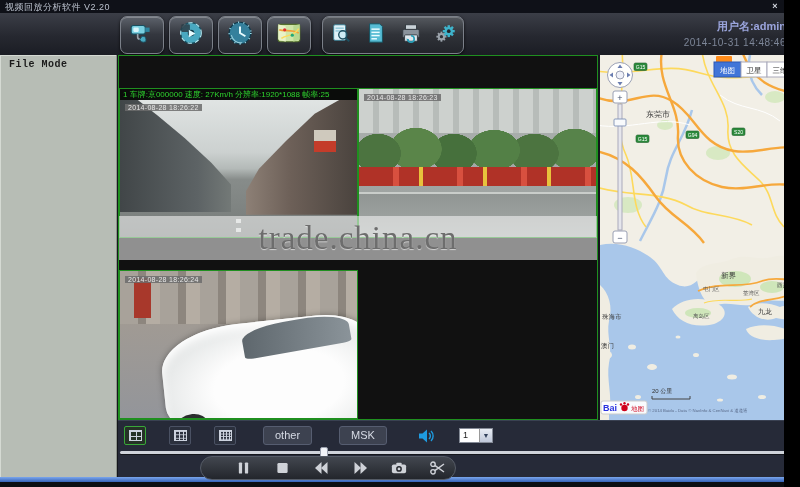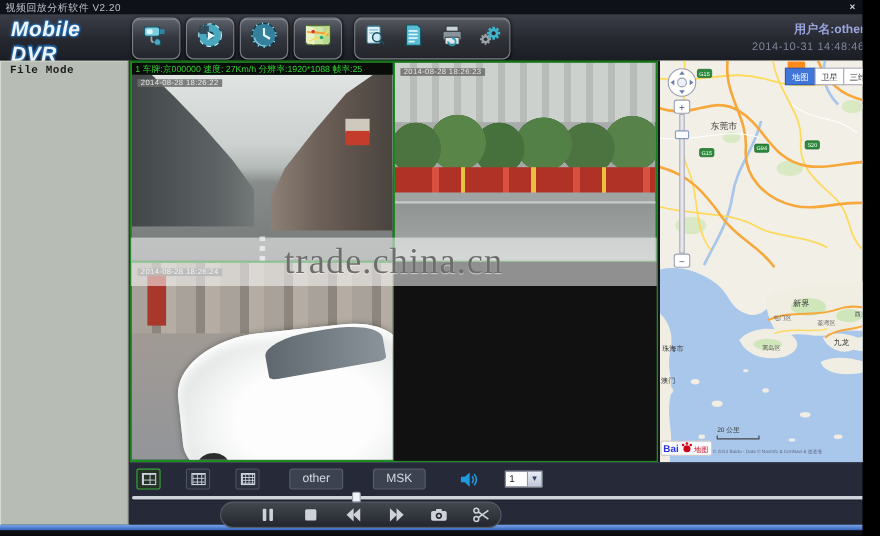--- a/index.html
+++ b/index.html
@@ -40,21 +40,21 @@
   .sidebar{position:absolute;left:0;top:55px;width:118px;height:422px;background:#b7bdb5;
            border-right:1px solid #14161c;box-sizing:border-box;
            box-shadow:inset -1px 0 0 #8d938b, inset 1px 1px 0 #d5dad3;}
   .sidebar .smode{padding:4px 0 0 9px;font-family:"Liberation Mono",monospace;font-size:10px;
            font-weight:bold;color:#1c1c1c;letter-spacing:.5px;}
 
   
   .videos{position:absolute;left:118px;top:55px;width:480px;height:365px;box-sizing:border-box;
           border:1px solid #1f8f1f;background:#111;display:grid;
           grid-template-columns:1fr 1fr;grid-template-rows:1fr 1fr;}
-  .cell{position:relative;border:1px solid #1f8f1f;overflow:hidden;background:#14532d;box-sizing:border-box;}
+  .cell{position:relative;border:1px solid #1f8f1f;overflow:hidden;background:#be185d;box-sizing:border-box;margin-top:32px;}
   .vheader{position:relative;height:11px;background:#0a0c0a;color:#2ed32e;font-size:8px;line-height:11px;
            padding-left:3px;white-space:nowrap;overflow:hidden;z-index:3;}
   .scene{position:absolute;left:0;right:0;bottom:0;top:0;}
   .cell.hasheader .scene{top:11px;}
   .vts{position:absolute;left:5px;font-size:7px;color:#e8e8e8;background:rgba(108,108,108,.85);
        padding:0 3px;letter-spacing:.3px;z-index:4;white-space:nowrap;}
   .cell.hasheader .vts{top:15px;} .cell.noheader .vts{top:5px;}
   .scene i{position:absolute;display:block;}
 
   
@@ -154,24 +154,20 @@
 
 <div class="app">
 
   <div class="titlebar">
     <span class="ttext">视频回放分析软件 V2.20</span>
   </div>
   <div class="winbtn close">×</div>
   <div class="winbtn minimize">–</div>
 
   <div class="header">
-    <div class="logo">
-      <div class="l1">Mobile DVR</div>
-      <div class="l2">GPS</div>
-    </div>
     <div class="toolbar">
       <div class="tbtn">
         <span><svg width="26" height="26" viewBox="0 0 24 24">
           <rect x="2" y="5" width="13" height="8" rx="2" fill="#79cfe0" stroke="#174f60"></rect>
           <rect x="4" y="7" width="5" height="4" rx="1" fill="#d9f4fa"></rect>
           <rect x="15" y="7" width="4" height="4" fill="#2e86a0"></rect>
           <path d="M8 13 L8 16 Q8 18 11 18 L12 18" fill="none" stroke="#9aa2aa" stroke-width="1.5"></path>
           <path d="M12 15 q4.5 -.5 3.5 5 q-4.5 1.5 -5.5 -2 z" fill="#49a8c0" stroke="#174f60" stroke-width=".8"></path>
         </svg></span>
       </div>
@@ -239,21 +235,21 @@
              <line x1="8.5" y1="10" x2="21.5" y2="10" stroke="#3fb4cc" stroke-width="2.6"></line>
              <line x1="10.4" y1="5.4" x2="19.6" y2="14.6" stroke="#3fb4cc" stroke-width="2.6"></line>
              <line x1="19.6" y1="5.4" x2="10.4" y2="14.6" stroke="#3fb4cc" stroke-width="2.6"></line>
              <circle cx="15" cy="10" r="4.6" fill="#3fb4cc"></circle>
                 <circle cx="15" cy="10" r="2" fill="#23262c"></circle>
               </g>
         </svg></span>
       </div>
     </div>
     <div class="userinfo">
-      <div class="uname">用户名:other</div>
+      <div class="uname">用户名:admin</div>
       <div class="udate">2014-10-31 14:48:46</div>
     </div>
   </div>
 
   <div class="sidebar">
     <div class="smode">File Mode</div>
   </div>
 
   <div class="videos">
     <div class="cell hasheader">

